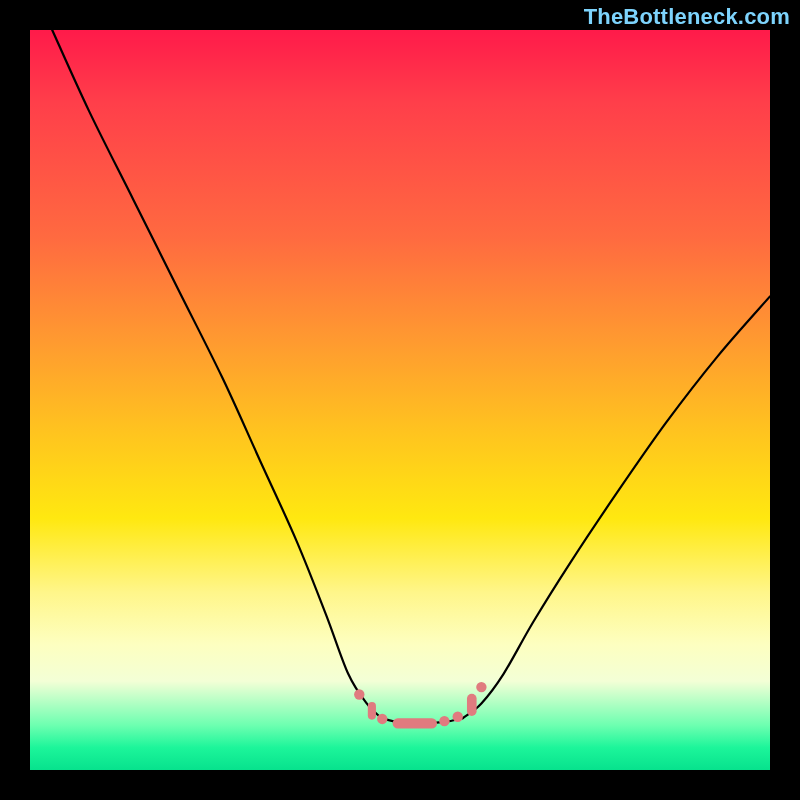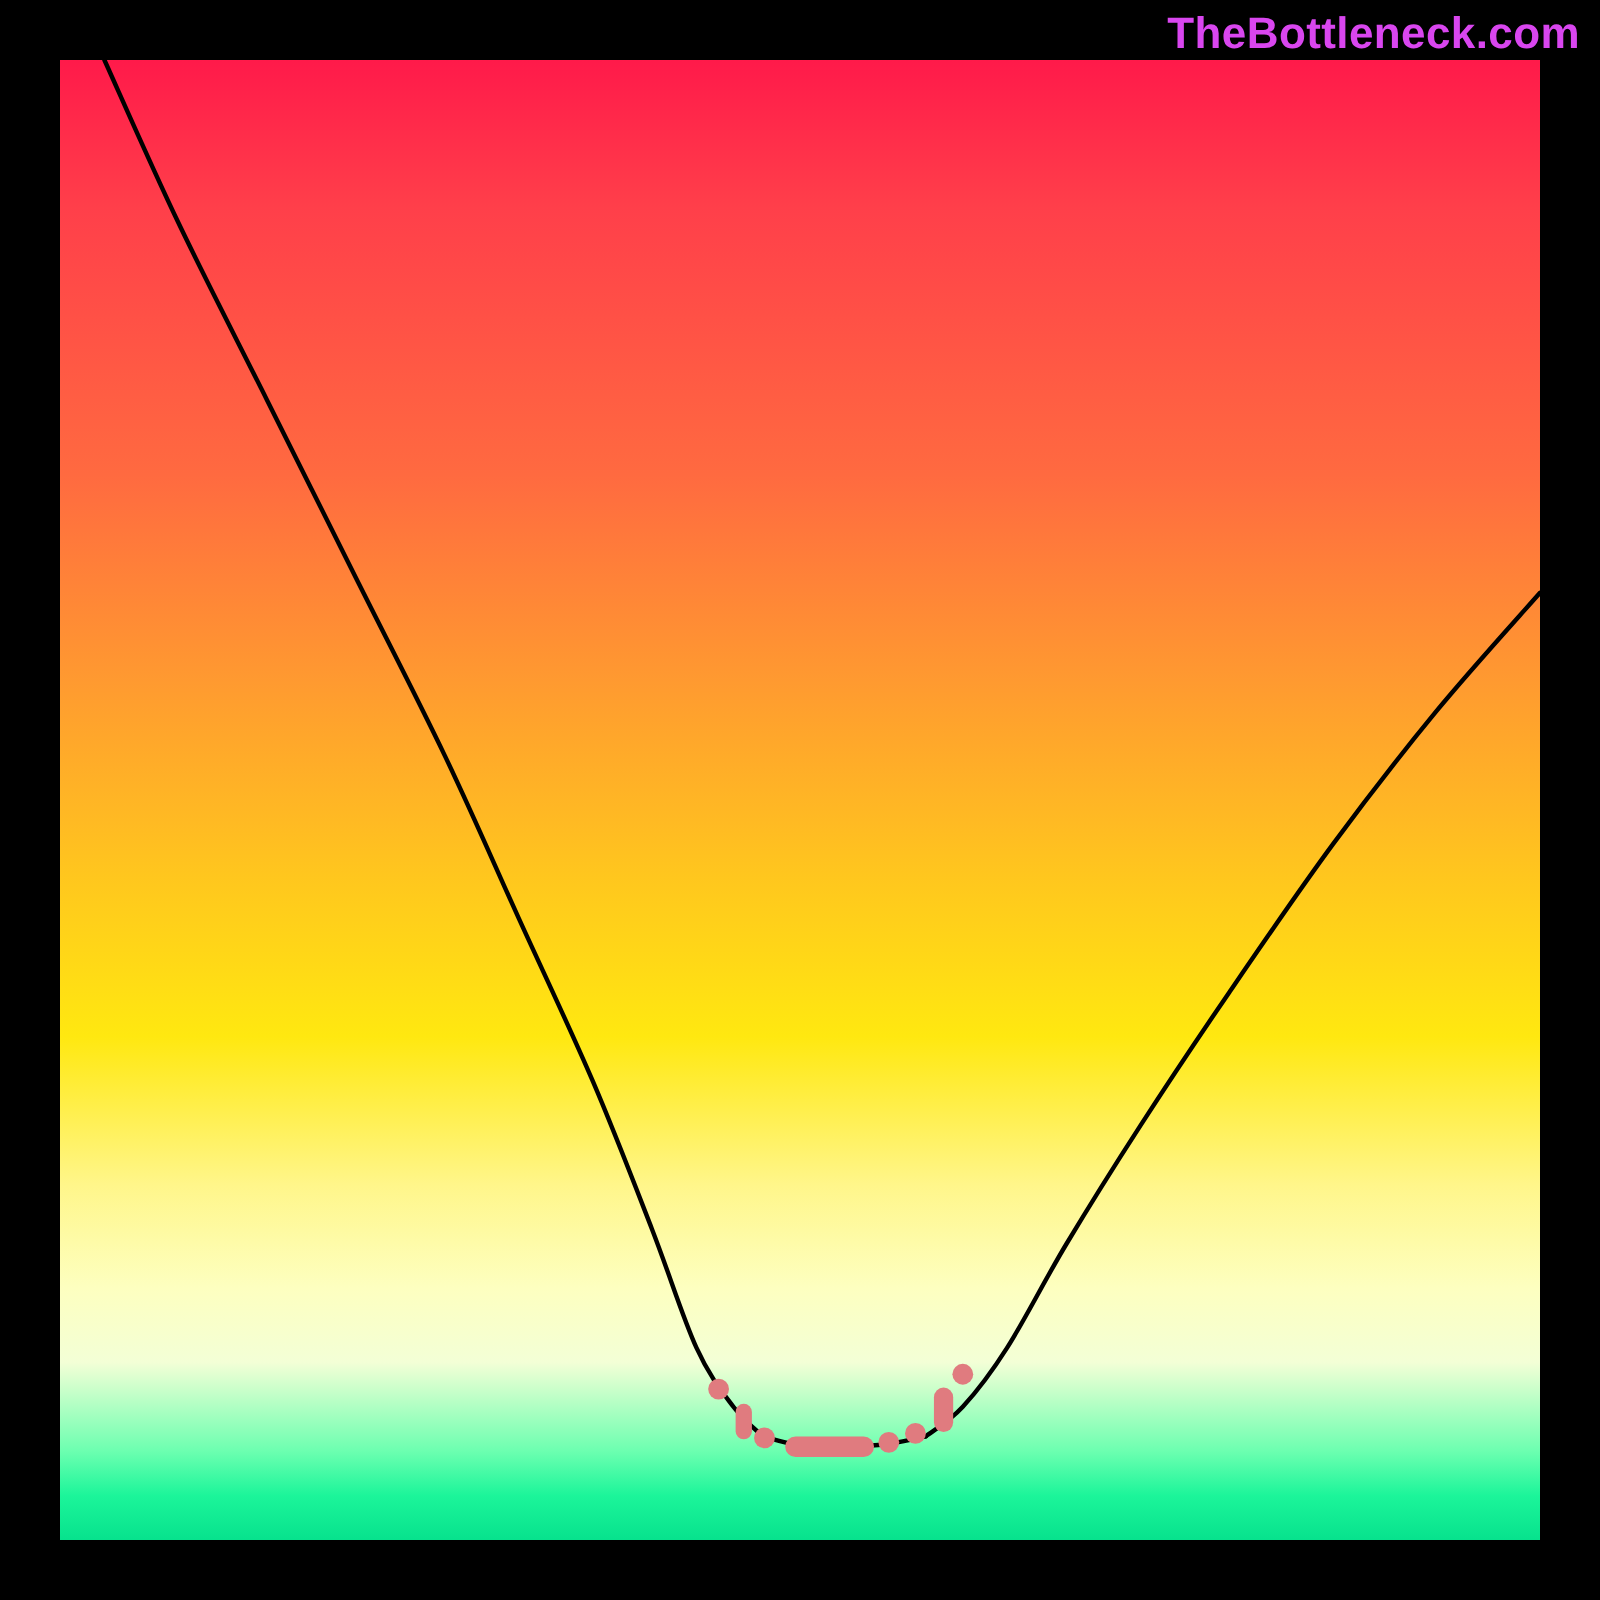--- a/index.html
+++ b/index.html
@@ -57,21 +57,21 @@
   .dot {
     fill: #e07b7f;
   }
   .lozenge {
     fill: #e07b7f;
   }
   .watermark {
     position: absolute;
     top: 4px;
     right: 10px;
-    color: #d946ef;
+    color: #7dd3fc;
     font-size: 22px;
     font-weight: 600;
     letter-spacing: 0.2px;
     user-select: none;
   }
 </style>
 </head>
 <body>
 
 <div class="frame">

